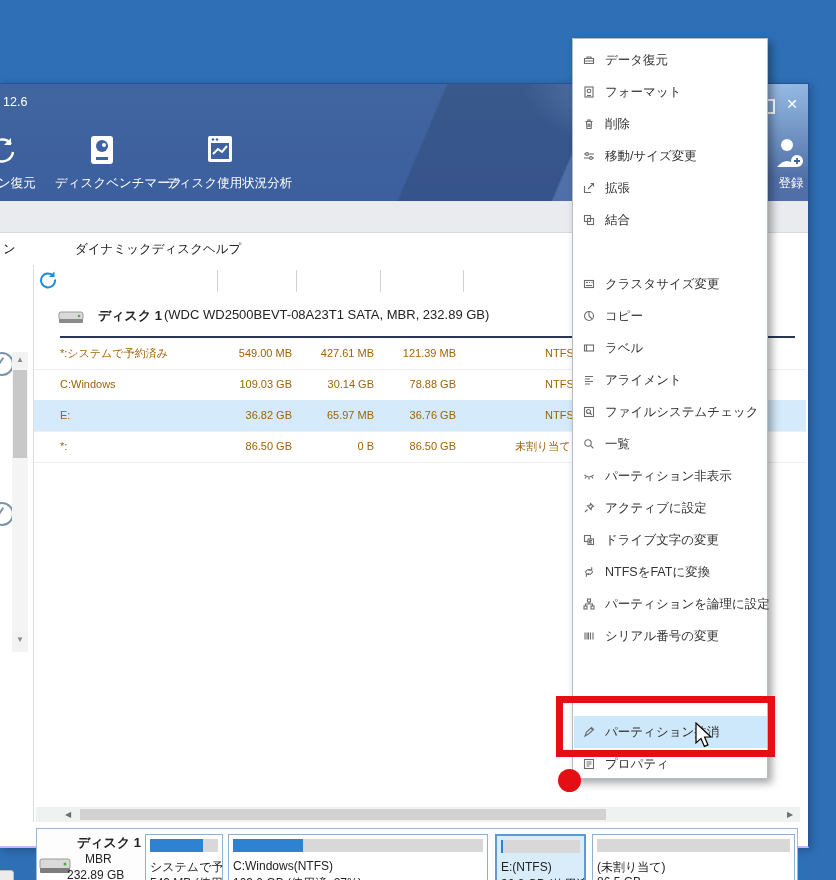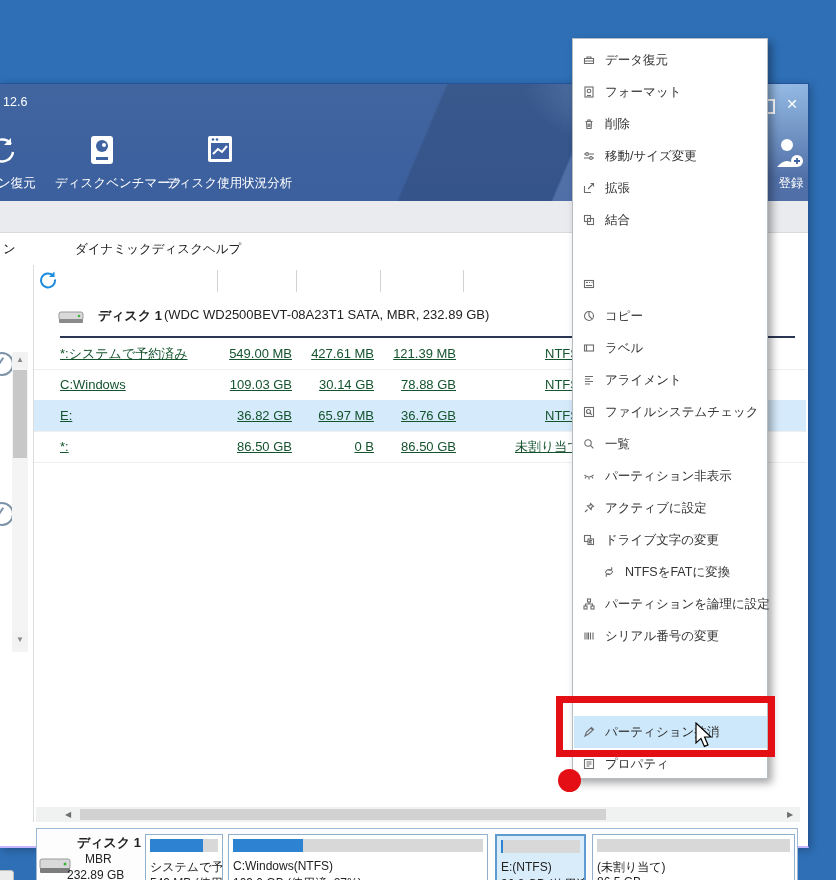--- a/index.html
+++ b/index.html
@@ -24,21 +24,21 @@
   #graystrip{position:absolute;left:0;top:117px;width:808px;height:31px;background:#e9ebee;border-bottom:1px solid #d8dadd;}
   #menubar{position:absolute;left:0;top:149px;width:808px;height:32px;background:#fff;}
   .mb-item{position:absolute;top:0;height:32px;line-height:32px;font-size:12.5px;color:#222;white-space:nowrap;}
   
   #content{position:absolute;left:0;top:181px;width:808px;height:581px;background:#fff;}
   .hdr-cell{position:absolute;top:3px;height:28px;line-height:28px;font-size:13px;color:#333;white-space:nowrap;margin-top:22px;}
   .vsep{position:absolute;top:5px;height:22px;width:1px;background:#d2d2d2;}
   #theader{position:absolute;left:34px;top:0;width:772px;height:31px;border-bottom:1px solid #c9c9c9;background:#fff;}
   .trow{position:absolute;left:34px;width:772px;height:31px;border-bottom:1px solid #efefef;}
   .trow.sel{background:#d5eafb;}
-  .cell{position:absolute;top:0;height:31px;line-height:31px;font-size:13px;color:#14532d;white-space:nowrap;text-decoration:underline;}
+  .cell{position:absolute;top:0;height:31px;line-height:31px;font-size:11px;color:#a16207;white-space:nowrap;}
   .num{text-align:right;}
   .navy{position:absolute;height:2px;background:#2b3752;}
   
   #divider{position:absolute;left:33px;top:0;width:1px;height:557px;background:#dcdcdc;}
   .sbar-btn{position:absolute;left:12px;width:16px;height:16px;background:#f2f2f2;color:#8a8a8a;
             font-size:8px;text-align:center;line-height:16px;}
   .circ-ico{position:absolute;left:-10px;width:20px;height:20px;border:2px solid #7d93a8;border-radius:50%;}
   .circ-ico:after{content:"";position:absolute;left:8px;top:3px;width:2px;height:8px;background:#7d93a8;transform:rotate(35deg);}
   
   #hscroll{position:absolute;left:36px;top:542px;width:764px;height:15px;background:#f0f1f1;}
@@ -289,20 +289,21 @@
             <rect x="2.5" y="2.5" width="6" height="6"></rect>
             <rect x="5.5" y="5.5" width="6" height="6"></rect>
           </svg></span>
       <span class="mil">結合</span>
     </div>
     <div class="mi" style="top:229px;">
       <span class="mic"><svg width="14" height="14" viewBox="0 0 14 14">
             <rect x="2.5" y="3.5" width="9" height="7"></rect>
             <path d="M4 5.5h2M7 5.5h1M9.5 5.5h1M4 8.5h6"></path>
           </svg></span>
+      <span class="mil">クラスタサイズ変更</span>
     </div>
     <div class="mi" style="top:261px;">
       <span class="mic"><svg width="14" height="14" viewBox="0 0 14 14">
             <circle cx="7" cy="7" r="4.5"></circle>
             <path d="M7 7V2.5M7 7l3.2 3.2"></path>
           </svg></span>
       <span class="mil">コピー</span>
     </div>
     <div class="mi" style="top:293px;">
       <span class="mic"><svg width="14" height="14" viewBox="0 0 14 14">
@@ -345,21 +346,21 @@
       <span class="mil">アクティブに設定</span>
     </div>
     <div class="mi" style="top:485px;">
       <span class="mic"><svg width="14" height="14" viewBox="0 0 14 14">
             <rect x="2.5" y="2.5" width="6" height="6"></rect>
             <rect x="6" y="6" width="5.5" height="5.5" fill="#fff"></rect>
             <path d="M7.5 7.5h2.5M7.5 8.8h2M7.5 10h2.5M7.5 7.5V10"></path>
           </svg></span>
       <span class="mil">ドライブ文字の変更</span>
     </div>
-    <div class="mi" style="top:517px;margin-left:20px;">
+    <div class="mi" style="top:517px;">
       <span class="mic"><svg width="14" height="14" viewBox="0 0 14 14">
             <path d="M3.5 8a3.6 3.6 0 0 1 6-2.6M10.5 6a3.6 3.6 0 0 1-6 2.6M9.7 2.2v3.1H6.6M4.3 11.8V8.7h3.1"></path>
           </svg></span>
       <span class="mil">NTFSをFATに変換</span>
     </div>
     <div class="mi" style="top:549px;">
       <span class="mic"><svg width="14" height="14" viewBox="0 0 14 14">
             <rect x="5.5" y="2" width="3" height="3"></rect>
             <rect x="2" y="9" width="3" height="3"></rect>
             <rect x="9" y="9" width="3" height="3"></rect>

